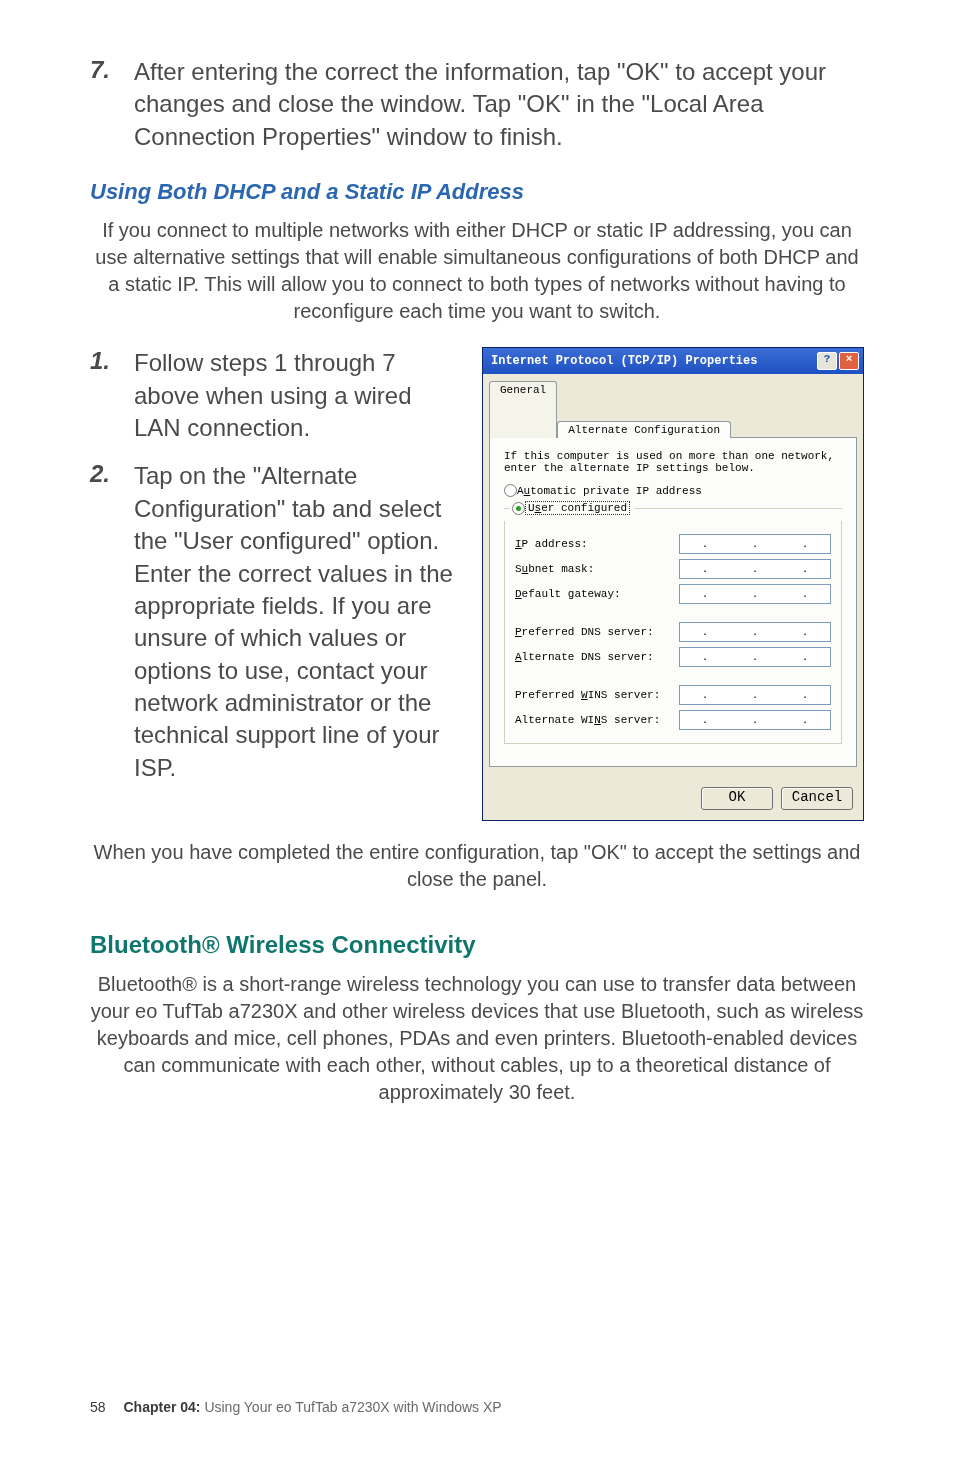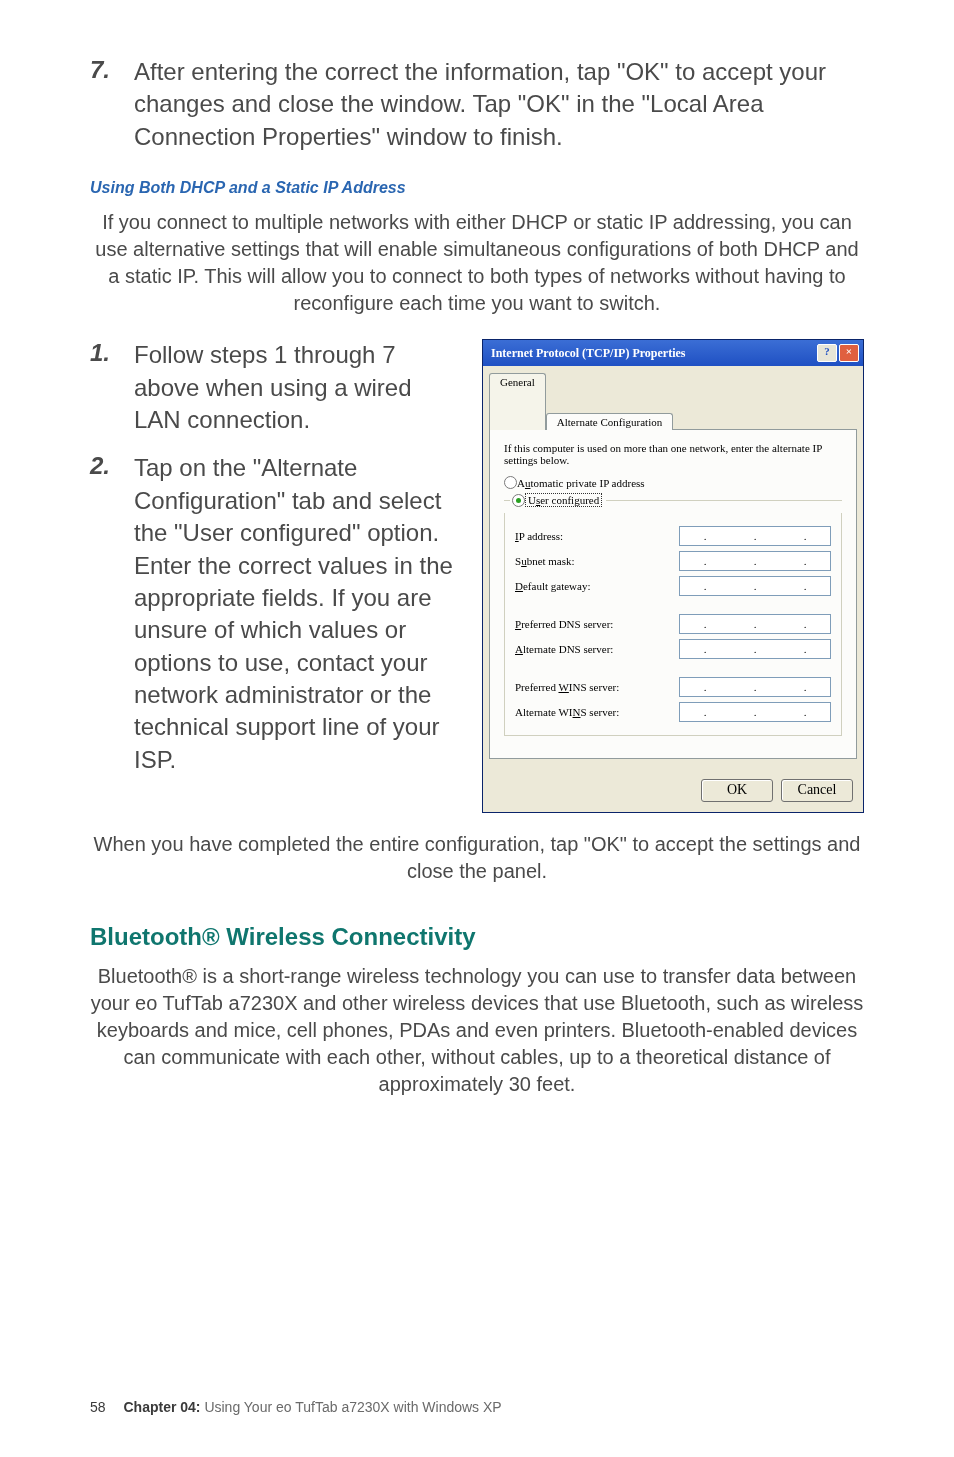--- a/index.html
+++ b/index.html
@@ -35,21 +35,21 @@
   .body-text {
     flex: 1;
     font-size: 24px;
     line-height: 1.35;
     color: #4a4a4a;
   }
   h3.blue-italic {
     font-style: italic;
     font-weight: 700;
     color: #2a66b1;
-    font-size: 16px;
+    font-size: 22px;
     margin: 26px 0 12px 0;
   }
   p.para {
     font-size: 20px;
     line-height: 1.35;
     color: #4a4a4a;
     margin: 0 0 22px 0;
     text-align: center;
   }
   h3.black-bold {
@@ -83,21 +83,21 @@
   .footer .chap {
     font-weight: 700;
     color: #3a3a3a;
   }
 
   
   .dialog {
     width: 380px;
     border: 1px solid #0a246a;
     background: #ece9d8;
-    font-family: Liberation Serif, serif;
+    font-family: Liberation Mono, monospace;
     font-size: 11px;
     color: #000;
   }
   .titlebar {
     background: linear-gradient(#3b6ed5, #1f50c3);
     color: #fff;
     font-weight: 700;
     padding: 4px 4px 4px 8px;
     display: flex;
     align-items: center;

